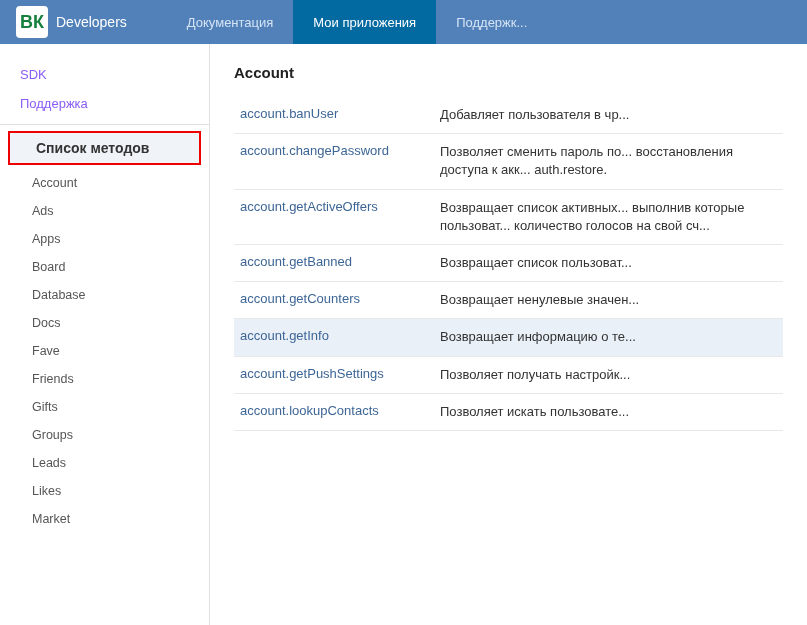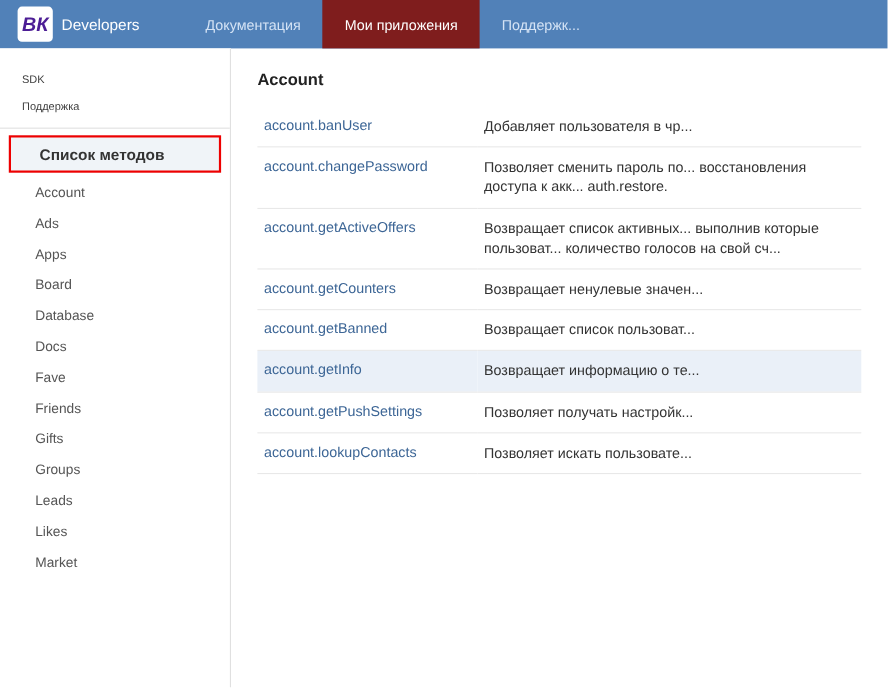--- a/index.html
+++ b/index.html
@@ -20,61 +20,61 @@
       gap: 8px;
       margin-right: 40px;
     }
     .top-nav .logo-icon {
       width: 32px; height: 32px;
       background: #fff;
       border-radius: 4px;
       display: flex; align-items: center; justify-content: center;
     }
     .top-nav .logo-vk {
-      font-size: 18px; font-weight: bold; color: #4c1d95; font-style: italic;
+      font-size: 18px; font-weight: bold; color: #15803d;
     }
     .top-nav .logo-text {
       font-size: 14px; color: #fff; font-weight: normal;
     }
     .top-nav .nav-links {
       display: flex; gap: 0; flex: 1;
     }
     .top-nav .nav-link {
       padding: 0 20px;
       height: 44px;
       display: flex; align-items: center;
       color: #d4e3f5;
       font-size: 13px;
       cursor: pointer;
       white-space: nowrap;
     }
     .top-nav .nav-link.highlighted {
-      background: #7f1d1d;
+      background: #0369a1;
       color: #fff;
     }
 
     
     .main-layout {
       display: flex;
       height: calc(625px - 44px);
     }
 
     
     .sidebar {
       width: 210px;
       min-width: 210px;
       border-right: 1px solid #e0e0e0;
       padding: 16px 0;
       overflow-y: auto;
       background: #fff;
     }
     .sidebar-item {
       padding: 7px 16px 7px 20px;
-      font-size: 10px;
-      color: #404040;
+      font-size: 13px;
+      color: #8b5cf6;
       cursor: pointer;
       display: block;
     }
     .sidebar-item.section-header {
       font-size: 14px;
       font-weight: bold;
       color: #333;
       border: 2px solid #e00;
       margin: 4px 8px;
       padding: 7px 26px;
@@ -188,26 +188,26 @@
           </tr>
           <tr>
             <td><a class="method-name">account.changePassword</a></td>
             <td class="method-desc">Позволяет сменить пароль по... восстановления доступа к акк... auth.restore.</td>
           </tr>
           <tr>
             <td><a class="method-name">account.getActiveOffers</a></td>
             <td class="method-desc">Возвращает список активных... выполнив которые пользоват... количество голосов на свой сч...</td>
           </tr>
           <tr>
+            <td><a class="method-name">account.getBanned</a></td>
+            <td class="method-desc">Возвращает список пользоват...</td>
+          </tr>
+          <tr>
             <td><a class="method-name">account.getCounters</a></td>
             <td class="method-desc">Возвращает ненулевые значен...</td>
-          </tr>
-          <tr>
-            <td><a class="method-name">account.getBanned</a></td>
-            <td class="method-desc">Возвращает список пользоват...</td>
           </tr>
           <tr class="highlighted-row">
             <td><a class="method-name">account.getInfo</a></td>
             <td class="method-desc">Возвращает информацию о те...</td>
           </tr>
           <tr>
             <td><a class="method-name">account.getPushSettings</a></td>
             <td class="method-desc">Позволяет получать настройк...</td>
           </tr>
           <tr>

